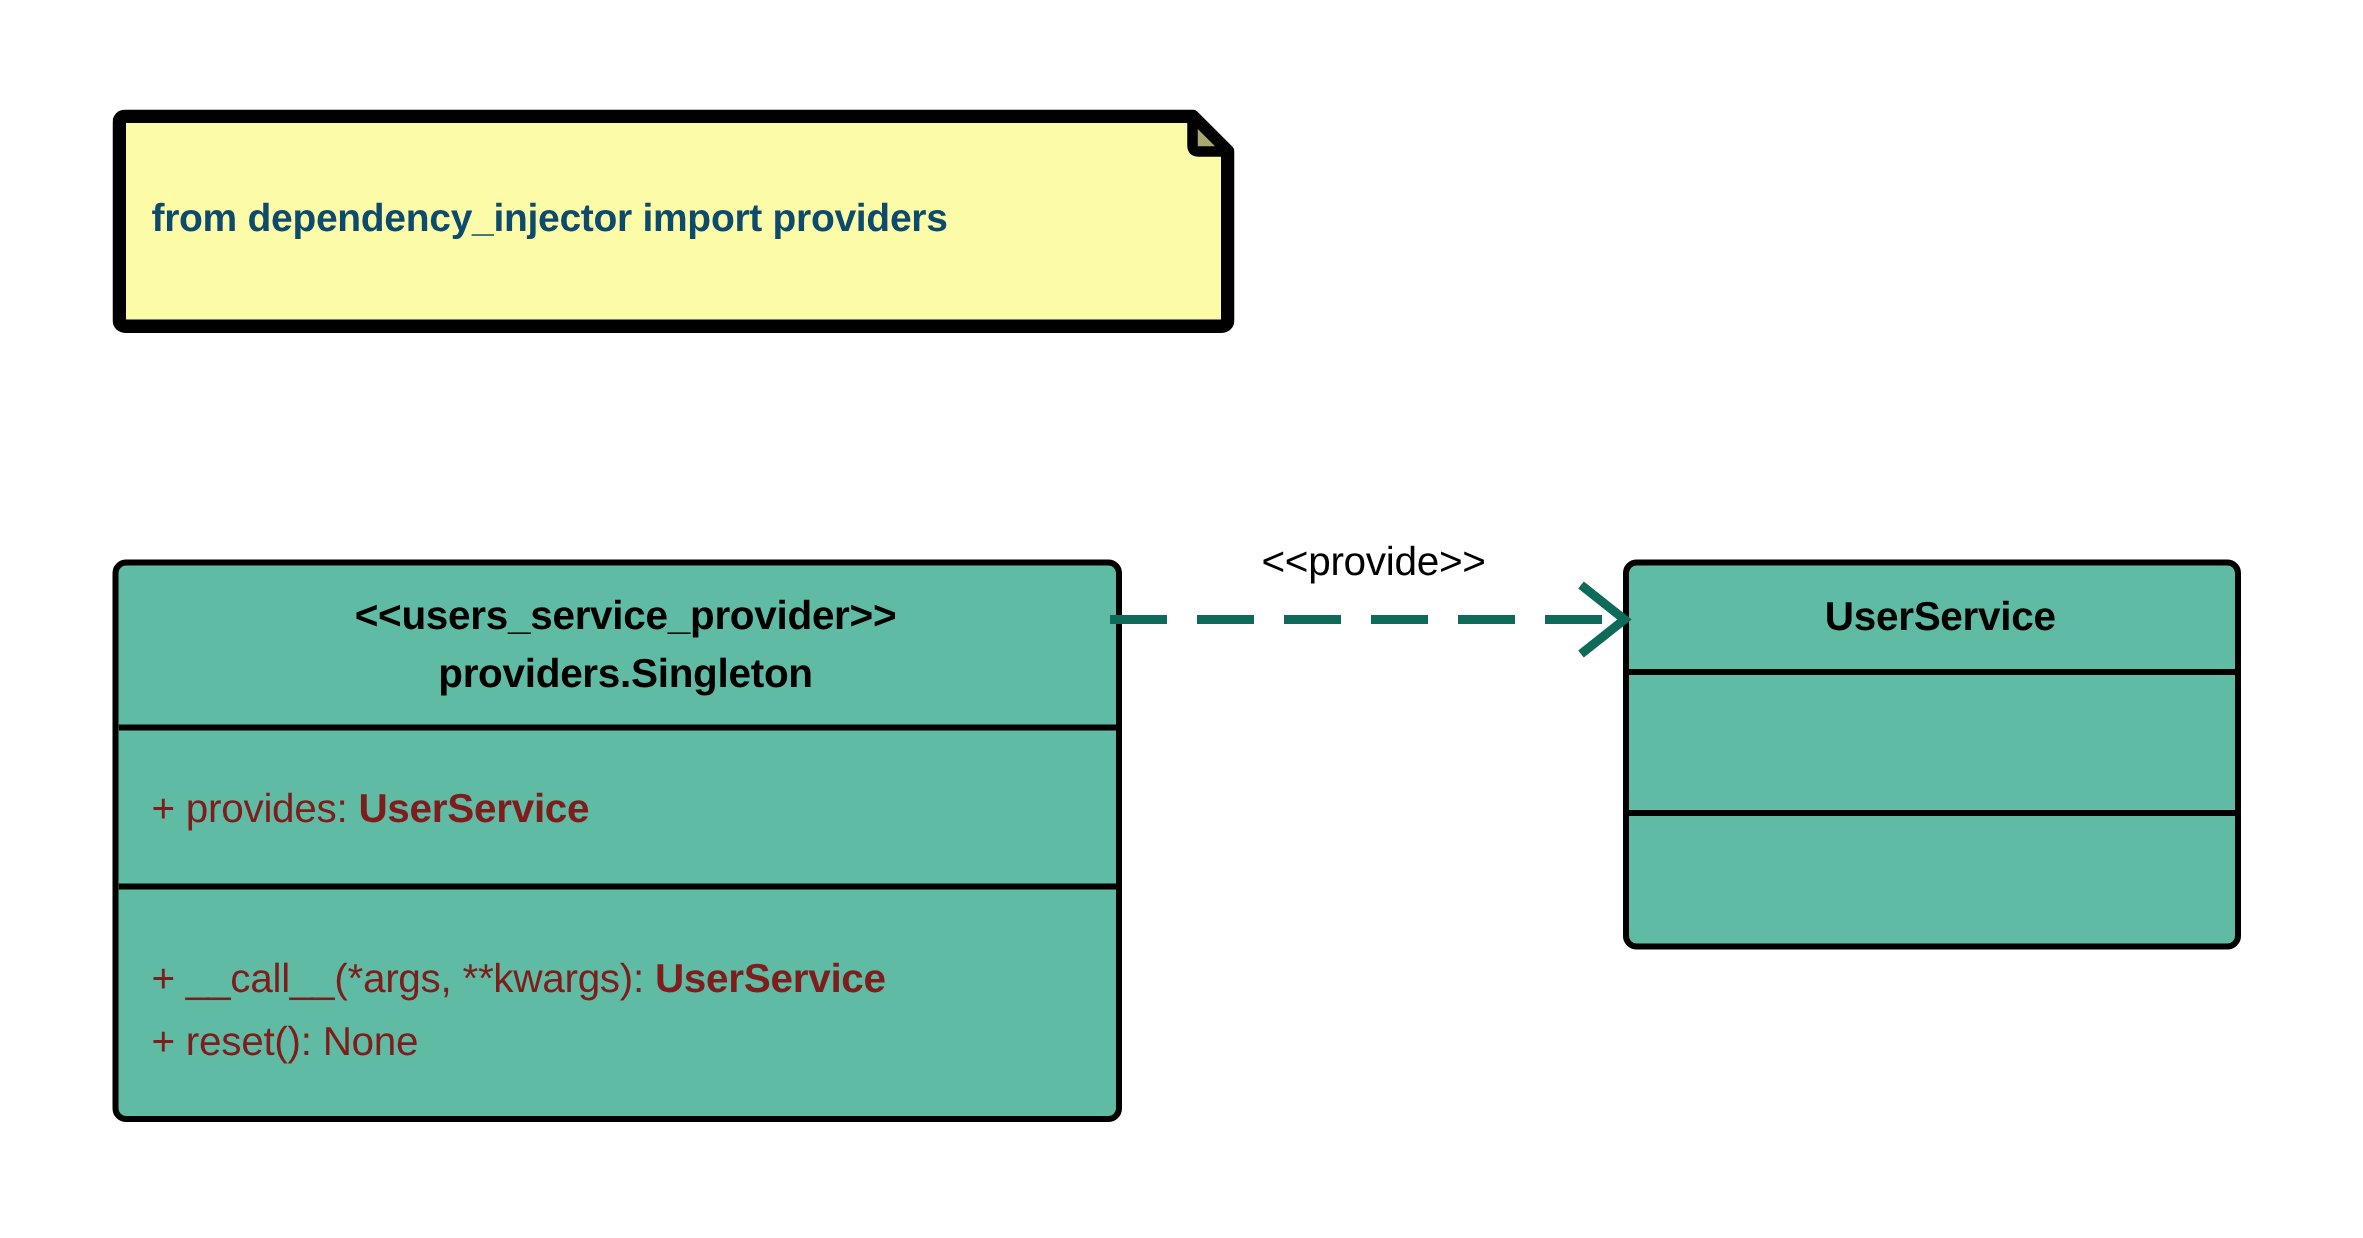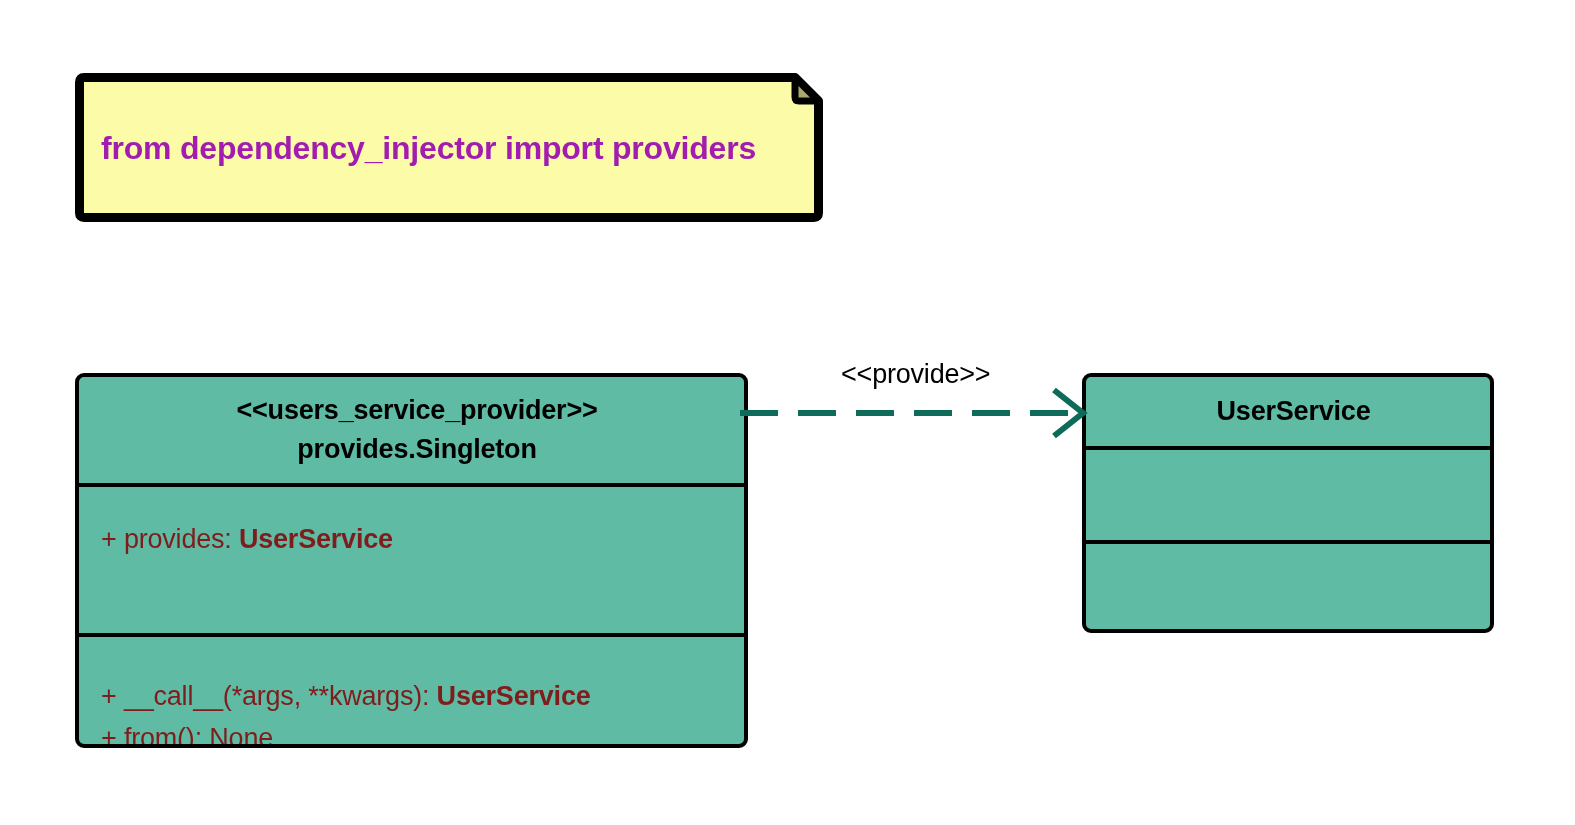--- a/index.html
+++ b/index.html
@@ -31,23 +31,23 @@
     box-sizing: border-box;
   }
   .note-shape {
     position: absolute;
     inset: 0;
   }
   .note-text {
     position: absolute;
     left: 26px;
     top: 57px;
-    font-size: 32px;
+    font-size: 26px;
     font-weight: bold;
-    color: #a21caf;
+    color: #0c4a6e;
     white-space: nowrap;
     letter-spacing: -0.2px;
   }
 
   
   .umlbox {
     position: absolute;
     box-sizing: border-box;
     background: #5FBBA4;
     border: 4px solid #000000;
@@ -101,21 +101,21 @@
   #provider-box {
     left: 75px;
     top: 373px;
     width: 673px;
     height: 375px;
   }
   #provider-box .c-header { height: 106px; }
   #provider-box .c-attrs  { height: 106px; }
   #provider-box .c-ops    { height: 155px; }
   #provider-box .c-attrs .member { padding-top: 4px; }
-  #provider-box .c-ops { padding-top: 10px; margin-top: 44px; }
+  #provider-box .c-ops { padding-top: 10px; }
 
   
   #service-box {
     left: 1082px;
     top: 373px;
     width: 412px;
     height: 260px;
   }
   #service-box .c-header { height: 69px; }
   #service-box .c-attrs  { height: 94px; }
@@ -151,36 +151,36 @@
     <svg class="note-shape" viewBox="0 0 748 149" preserveAspectRatio="none">
       <path d="M 9 4.5 L 720 4.5 L 743.5 28 L 743.5 140 Q 743.5 144.5 739 144.5 L 9 144.5 Q 4.5 144.5 4.5 140 L 4.5 9 Q 4.5 4.5 9 4.5 Z" fill="#FCFCA8" stroke="#000000" stroke-width="9" stroke-linejoin="round"></path>
       <path d="M 720 4.5 L 720 24 Q 720 28 724 28 L 743.5 28 Z" fill="#A8A871" stroke="#000000" stroke-width="7" stroke-linejoin="round"></path>
     </svg>
     <div class="note-text">from dependency_injector import providers</div>
   </div>
 
   <div class="umlbox" id="provider-box">
     <div class="compartment hdr c-header">
       <div class="line">&lt;&lt;users_service_provider&gt;&gt;</div>
-      <div class="line">provides.Singleton</div>
+      <div class="line">providers.Singleton</div>
     </div>
     <div class="compartment members c-attrs">
       <div class="member">
         <span>+ </span>
         <span>provides: </span><b>UserService</b>
       </div>
     </div>
     <div class="compartment members c-ops">
       <div class="member">
         <span>+ </span>
         <span>__call__(*args, **kwargs): </span><b>UserService</b>
       </div>
       <div class="member">
         <span>+ </span>
-        <span>from(): None</span><b></b>
+        <span>reset(): None</span><b></b>
       </div>
     </div>
   </div>
 
   <div class="umlbox" id="service-box">
     <div class="compartment hdr c-header">
       <div class="line">UserService</div>
     </div>
     <div class="compartment members c-attrs"></div>
     <div class="compartment members c-ops"></div>

